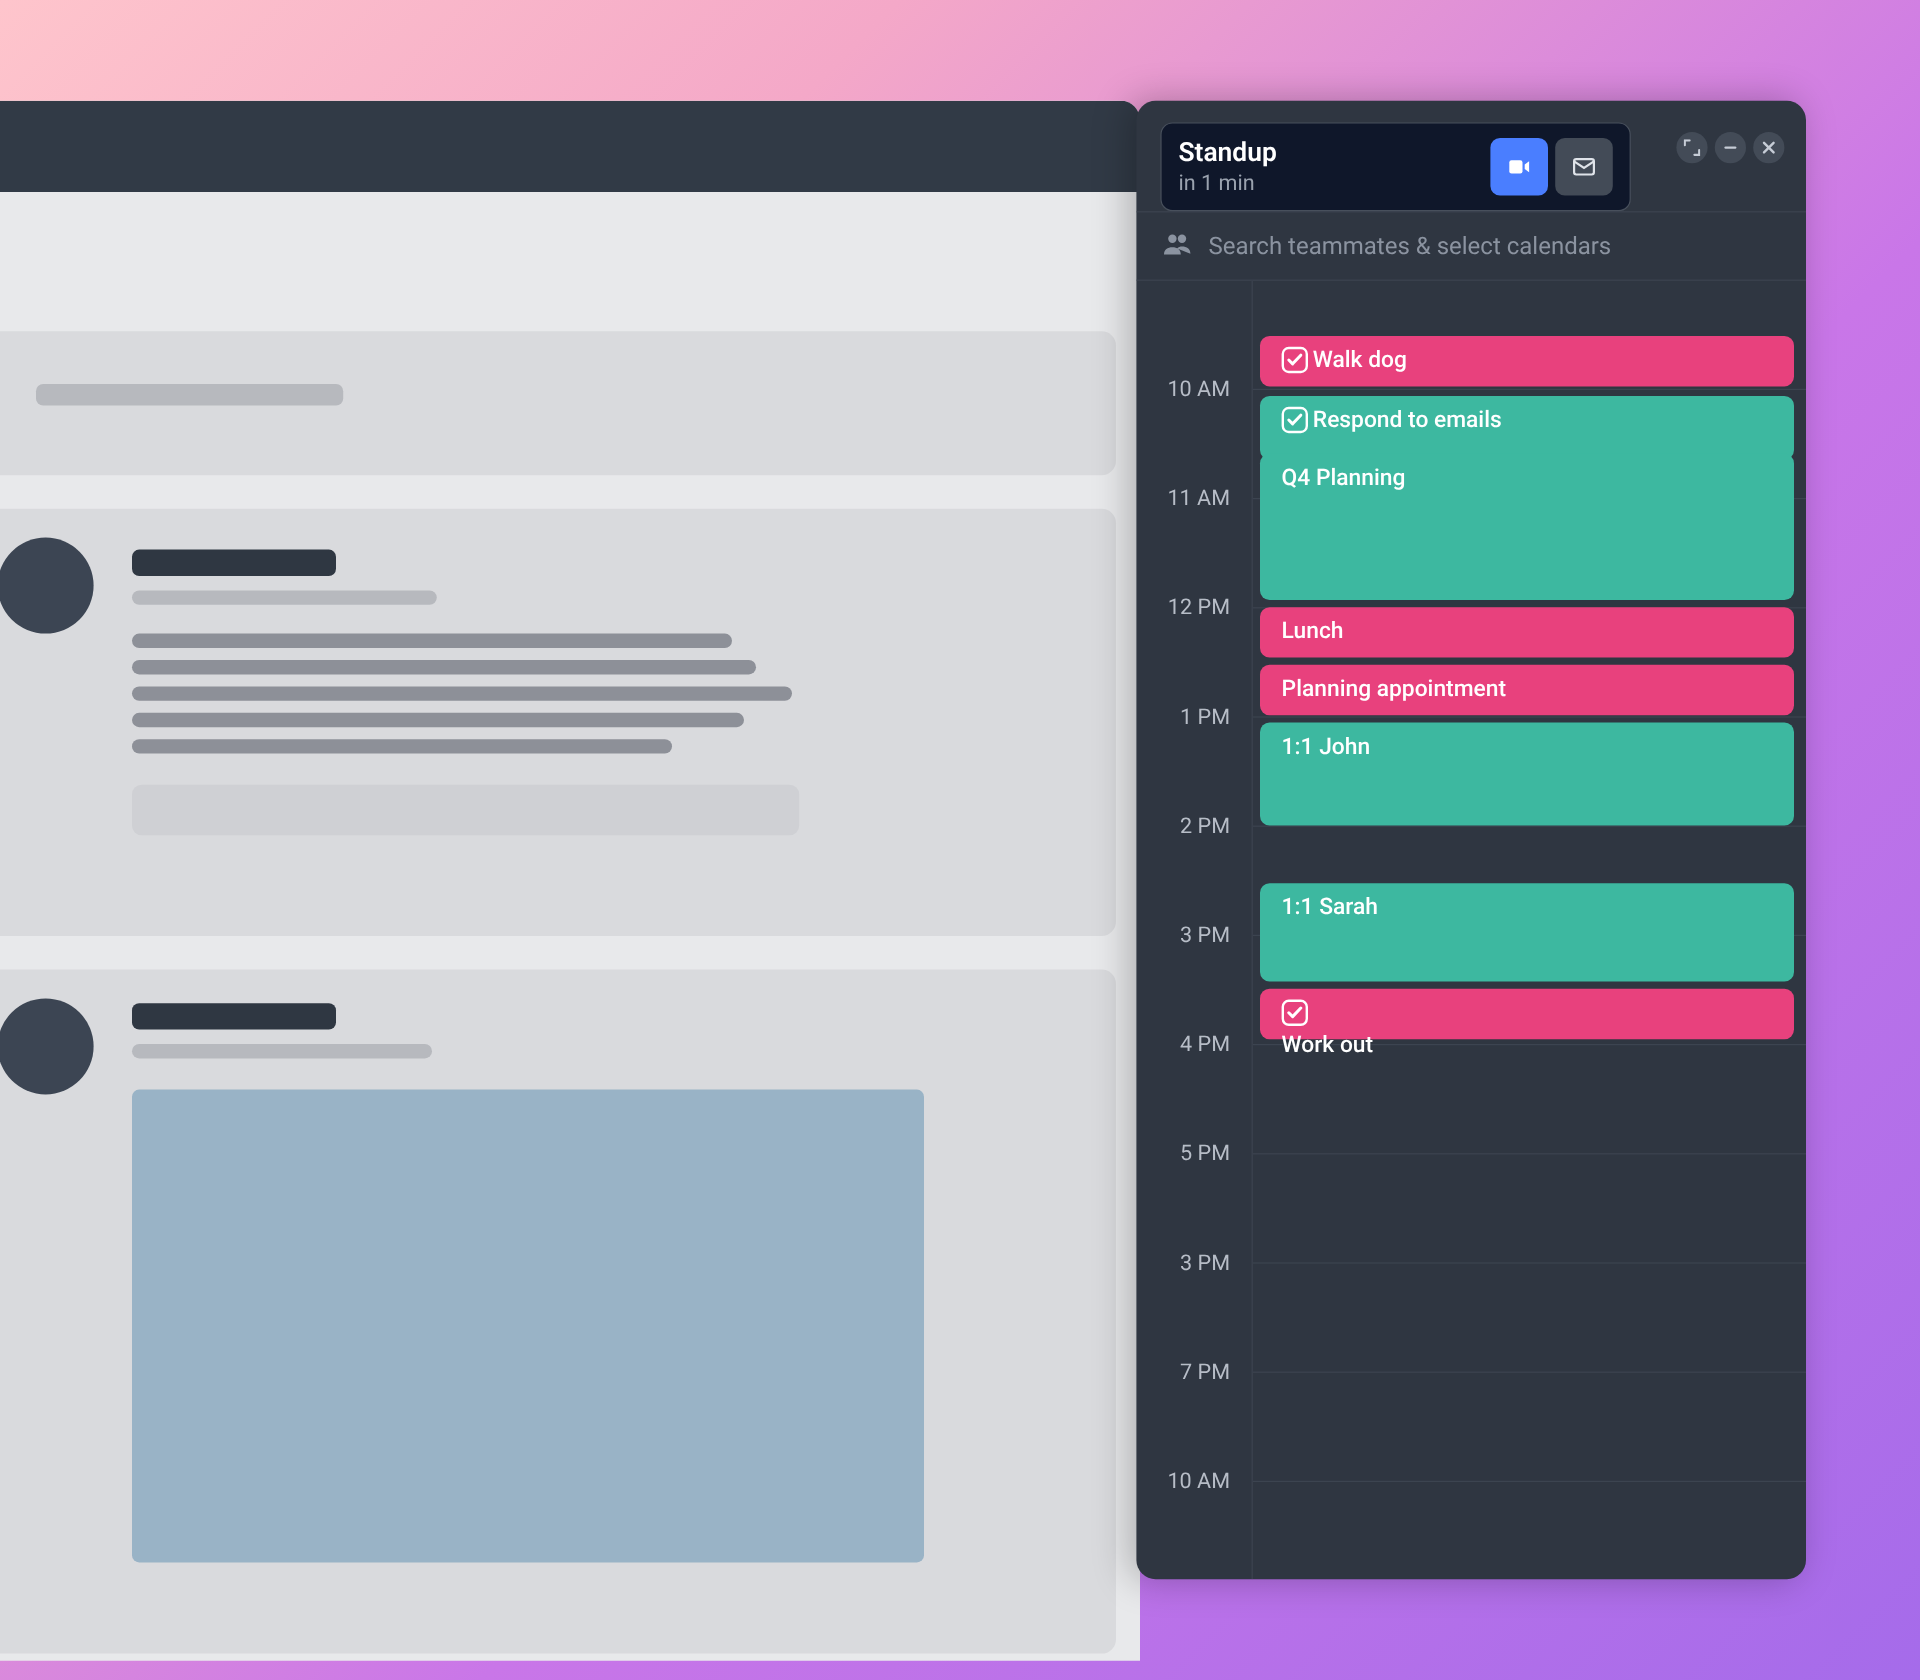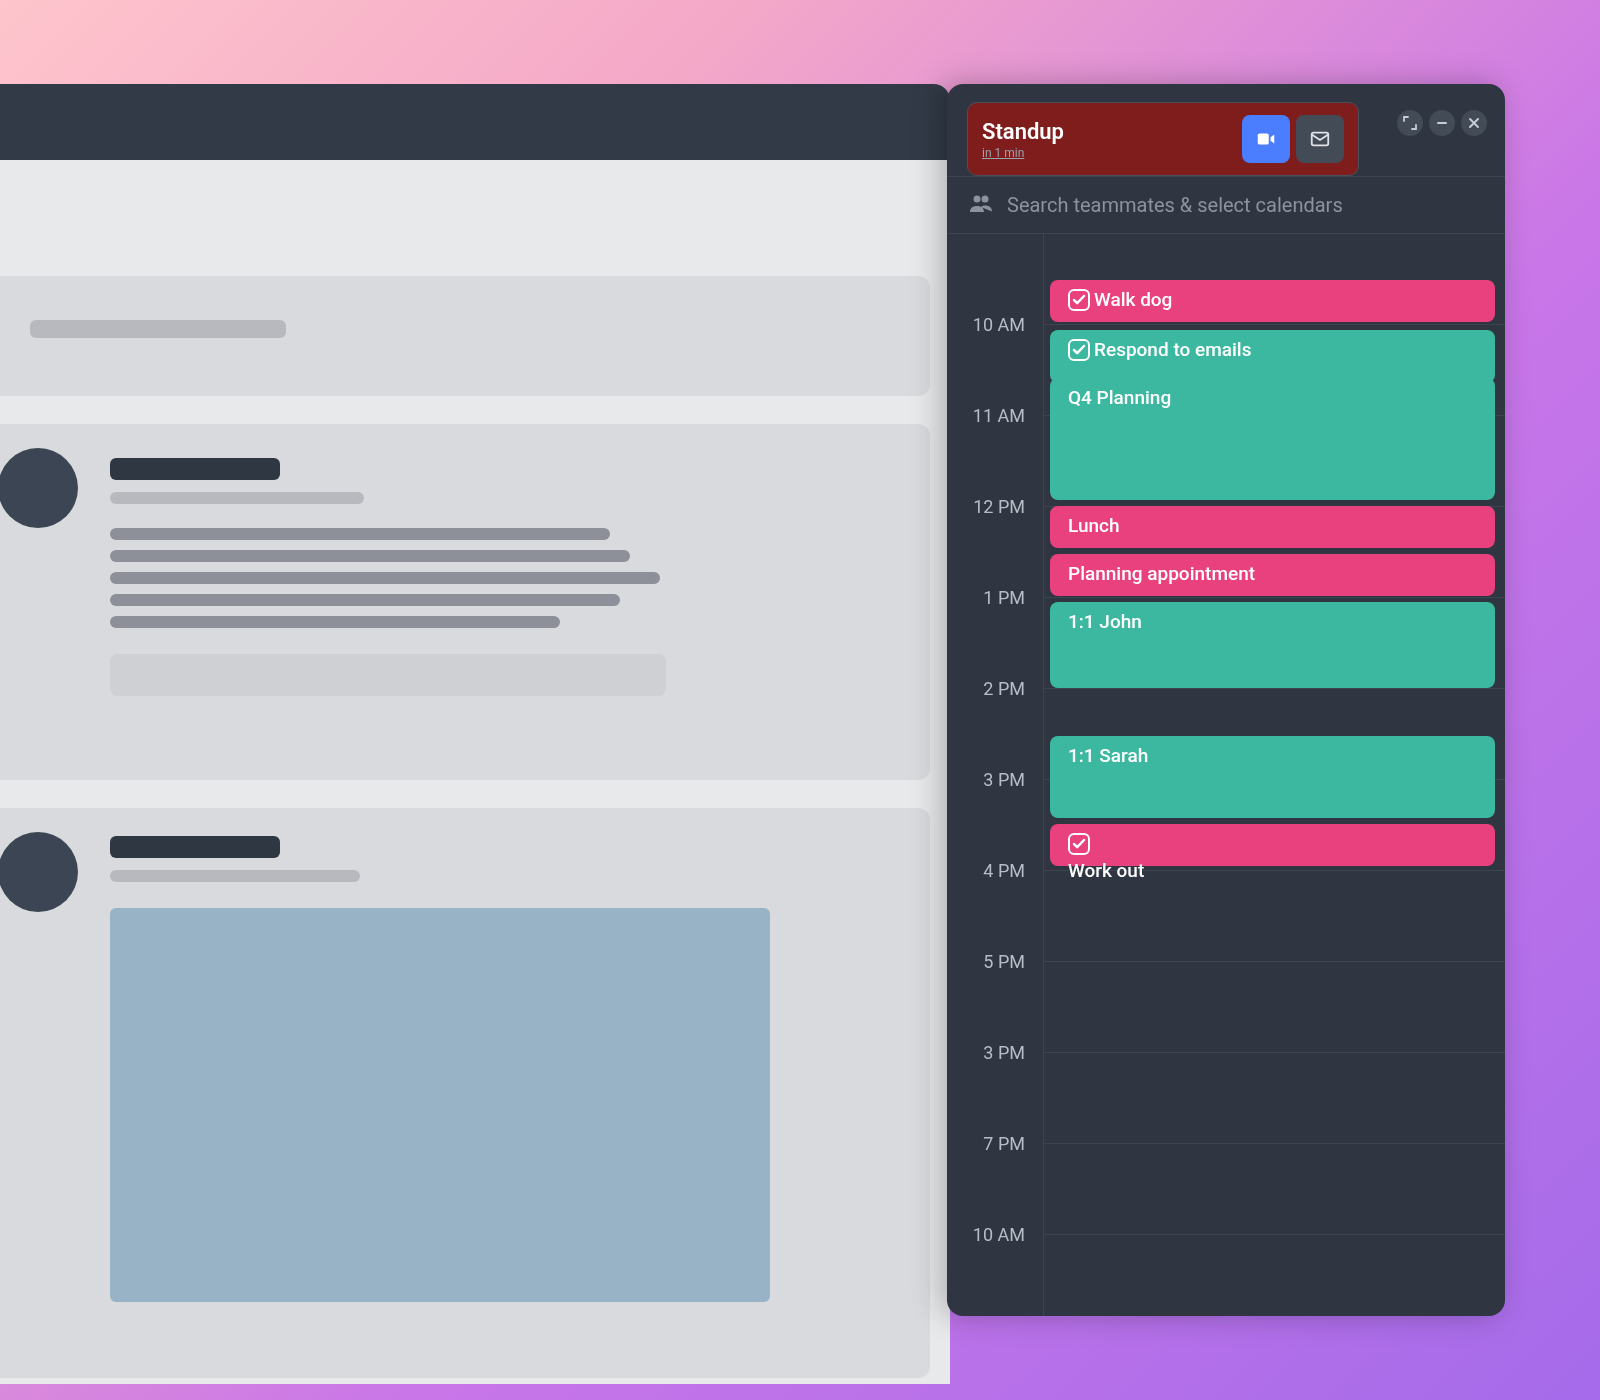--- a/index.html
+++ b/index.html
@@ -47,31 +47,31 @@
   background: #2f3641;
   border-radius: 16px;
   overflow: hidden;
   display: flex;
   flex-direction: column;
   box-shadow: -6px 0 30px rgba(0,0,0,.25);
 }
 
 .upcoming {
   margin: 18px 20px 0 20px;
-  background: #7f1d1d;
+  background: #0f172a;
   border: 1px solid #48505c;
   border-radius: 10px;
   padding: 12px 14px;
   display: flex;
   align-items: center;
   width: 392px;
 }
 .upcoming-text { flex:1; color:#fff; }
 .upcoming-title { font-size:22px; font-weight:600; }
-.upcoming-sub { font-size:12px; color:#9aa2ae; margin-top:2px;text-decoration:underline; }
+.upcoming-sub { font-size:18px; color:#9aa2ae; margin-top:2px; }
 .btn-sq {
   width:48px; height:48px; border-radius:8px;
   display:flex; align-items:center; justify-content:center;
   margin-left:6px; cursor:pointer;
 }
 .btn-video { background:#4a7eff; }
 .btn-mail { background:#434b57; }
 
 .win-controls {
   position:absolute; right:18px; top:26px; display:flex; gap:6px;

